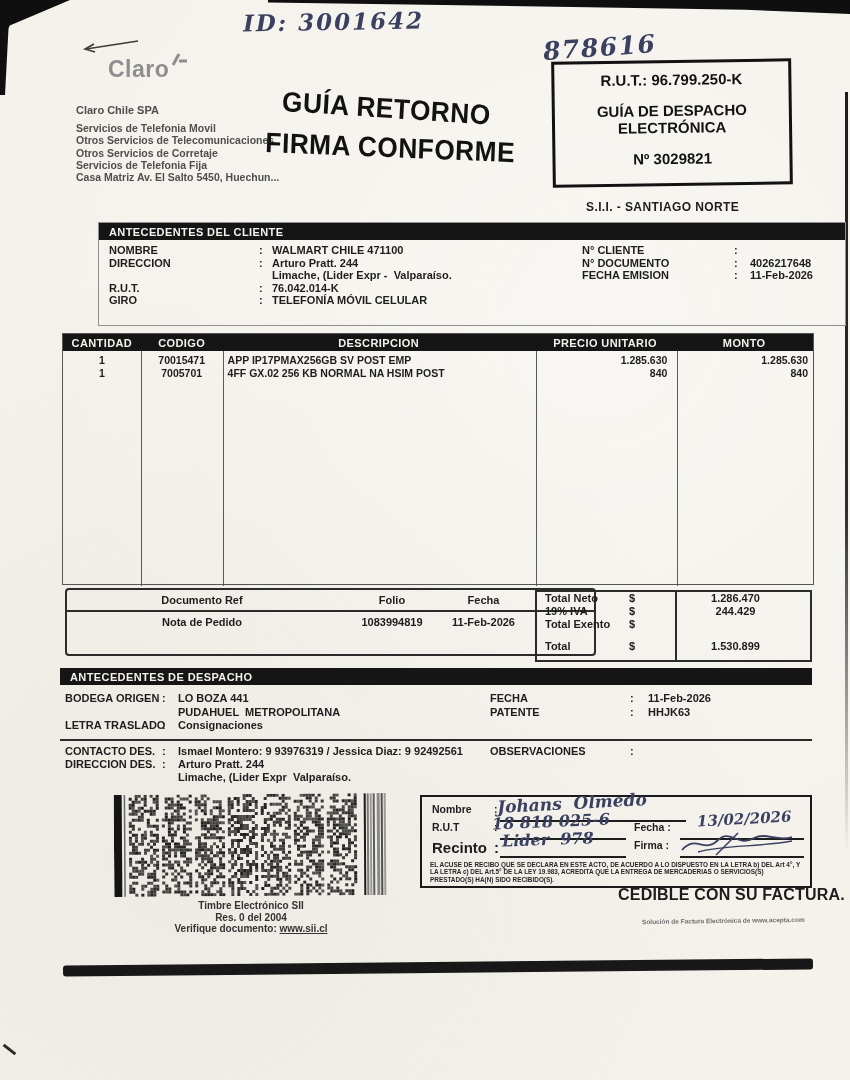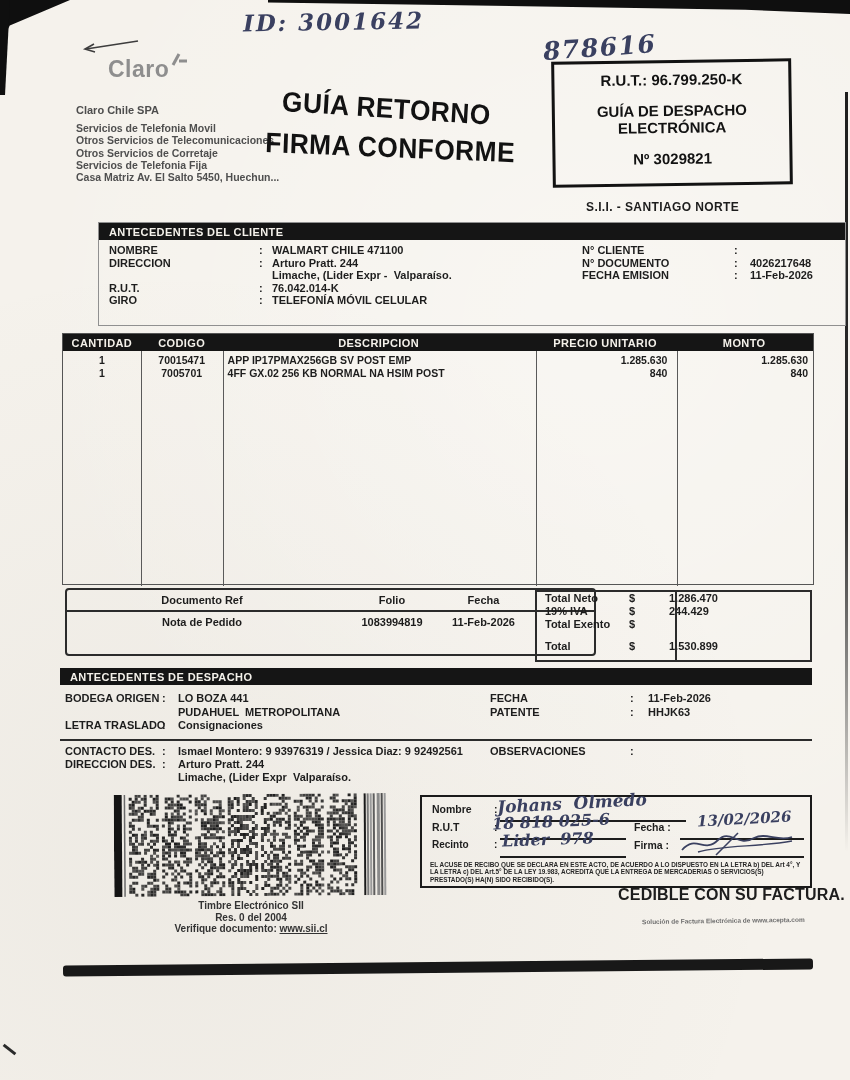--- a/index.html
+++ b/index.html
@@ -38,21 +38,21 @@
   .irow .c3{width:141px;text-align:right;padding-right:8px;box-sizing:border-box;}
   .irow .c4{width:138px;text-align:right;padding-right:5px;box-sizing:border-box;}
   .vline{position:absolute;top:0;bottom:0;width:1px;background:#5a5a5a;}
   .refhdr{display:flex;font-weight:bold;font-size:11px;color:#1d1d1d;align-items:center;height:20px;}
   .refhdr span{text-align:center;}
   .refrow{display:flex;font-weight:bold;font-size:11px;color:#1d1d1d;margin-top:4px;}
   .refrow span{text-align:center;}
   .trow{display:flex;font-weight:bold;font-size:11px;color:#1d1d1d;line-height:13px;}
   .trow .tl{width:92px;padding-left:8px;box-sizing:border-box;}
   .trow .tc{width:40px;}
-  .trow .ta{flex:1;text-align:left;padding-right:8px;box-sizing:border-box;}
+  .trow .ta{flex:1;text-align:center;padding-right:8px;box-sizing:border-box;}
   .tiny{font-size:6.4px;line-height:7.4px;font-weight:bold;color:#262626;}
   .artifact{background:#0f0f0f;}
   .sigline{position:absolute;height:2px;background:#1d1d1d;}
   .timbre{font-size:10px;font-weight:bold;color:#333;line-height:11.5px;text-align:center;}
 </style>
 </head>
 <body>
 
 <div class="page">
 
@@ -1499,21 +1499,21 @@
 
   <div class="abs tbl" style="left:420px;top:795px;width:392px;height:93px;border:2px solid #1a1a1a;">
     <div class="frow" style="position:absolute;left:10px;top:6px;font-size:10.5px;">
       <span class="flabel" style="width:62px;">Nombre</span>
       <span class="fcolon">:</span>
     </div>
     <div class="frow" style="position:absolute;left:10px;top:24px;font-size:10.5px;">
       <span class="flabel" style="width:62px;">R.U.T</span>
       <span class="fcolon">:</span>
     </div>
-    <div class="frow" style="position:absolute;left:10px;top:42px;font-size:10px;">
+    <div class="frow" style="position:absolute;left:10px;top:42px;font-size:15px;">
       <span class="flabel" style="width:62px;">Recinto</span>
       <span class="fcolon">:</span>
     </div>
     <span class="doc-bold" style="position:absolute;left:212px;top:24px;font-size:10.5px;">Fecha :</span>
     <span class="doc-bold" style="position:absolute;left:212px;top:42px;font-size:10.5px;">Firma :</span>
     <div class="sigline" style="left:78px;top:23px;width:186px;"></div>
     <div class="sigline" style="left:78px;top:41px;width:126px;"></div>
     <div class="sigline" style="left:258px;top:41px;width:124px;"></div>
     <div class="sigline" style="left:78px;top:59px;width:126px;"></div>
     <div class="sigline" style="left:258px;top:59px;width:124px;"></div>

